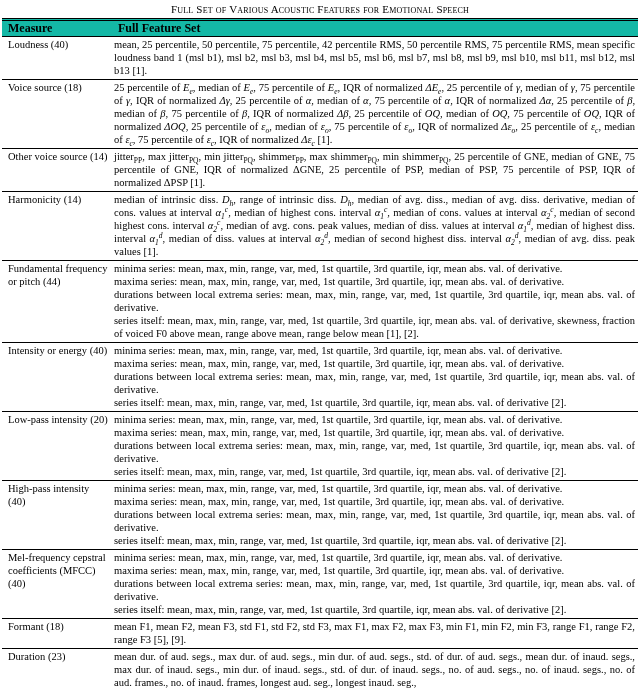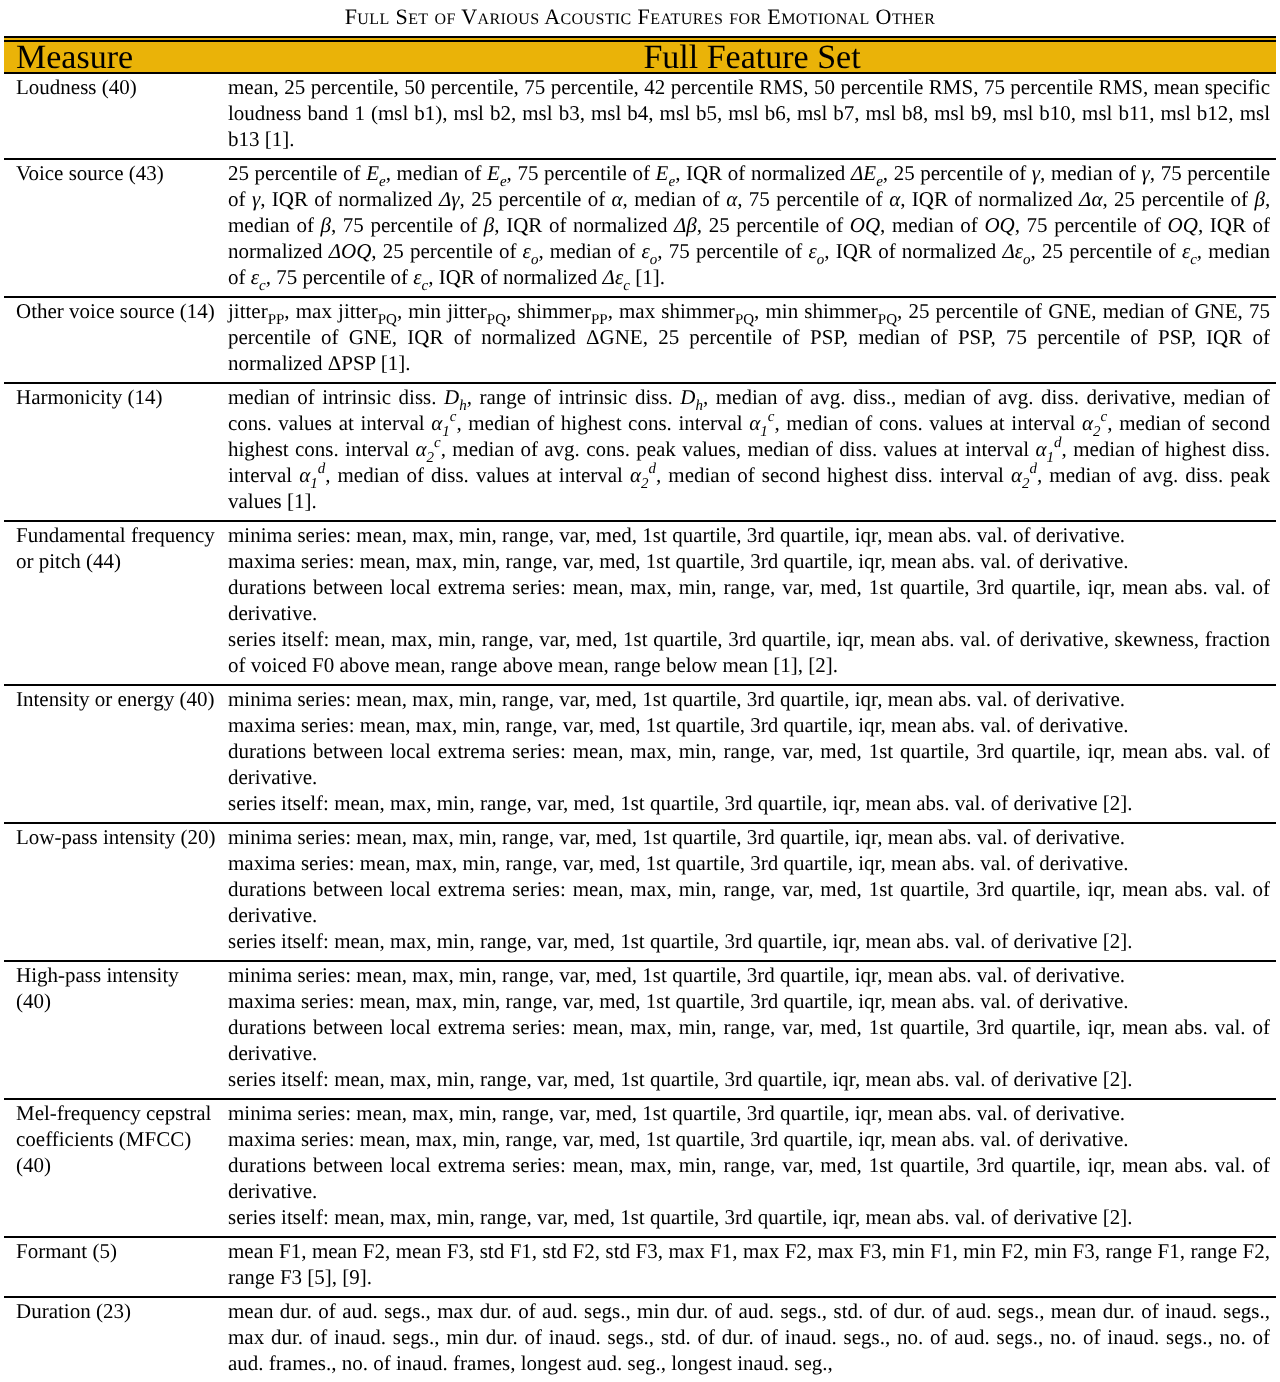--- a/index.html
+++ b/index.html
@@ -29,29 +29,29 @@
   }
   table.features-table {
     width: 100%;
     border-collapse: collapse;
     border-top: 3px double #000;
     border-bottom: 2px solid #000;
     font-size: 10.5px;
     line-height: 13px;
   }
   thead th {
-    background: #eab308;
+    background: #14b8a6;
     border-bottom: 1px solid #000;
-    font-weight: normal;
-    font-size: 17px;
+    font-weight: bold;
+    font-size: 12px;
     padding: 1px 4px 1px 6px;
     vertical-align: middle;
   }
   th.col-measure { text-align: left; width: 100px; }
-  th.col-features { text-align: center; }
+  th.col-features { text-align: left; }
   tbody td {
     vertical-align: top;
     border-bottom: 1px solid #000;
     padding: 1px 2px 2px 6px;
   }
   tbody tr:last-child td { border-bottom: none; }
   td.measure {
     width: 100px;
     padding-right: 4px;
   }
@@ -66,38 +66,38 @@
   sub, sup {
     font-size: 7.5px;
     line-height: 0;
   }
 </style>
 </head>
 <body>
 
 <div class="page">
   <div class="caption">
-    <div class="caption-subtitle">Full Set of Various Acoustic Features for Emotional Other</div>
+    <div class="caption-subtitle">Full Set of Various Acoustic Features for Emotional Speech</div>
   </div>
   <table class="features-table">
     <thead>
       <tr>
         <th class="col-measure">Measure</th>
         <th class="col-features">Full Feature Set</th>
       </tr>
     </thead>
     <tbody>
         <tr>
           <td class="measure">Loudness (40)</td>
           <td class="features">
             <p>mean, 25 percentile, 50 percentile, 75 percentile, 42 percentile RMS, 50 percentile RMS, 75 percentile RMS, mean specific loudness band 1 (msl b1), msl b2, msl b3, msl b4, msl b5, msl b6, msl b7, msl b8, msl b9, msl b10, msl b11, msl b12, msl b13 [1].</p>
           </td>
         </tr>
         <tr>
-          <td class="measure">Voice source (43)</td>
+          <td class="measure">Voice source (18)</td>
           <td class="features">
             <p>25 percentile of <i>E<sub>e</sub></i>, median of <i>E<sub>e</sub></i>, 75 percentile of <i>E<sub>e</sub></i>, IQR of normalized <i>ΔE<sub>e</sub></i>, 25 percentile of <i>γ</i>, median of <i>γ</i>, 75 percentile of <i>γ</i>, IQR of normalized <i>Δγ</i>, 25 percentile of <i>α</i>, median of <i>α</i>, 75 percentile of <i>α</i>, IQR of normalized <i>Δα</i>, 25 percentile of <i>β</i>, median of <i>β</i>, 75 percentile of <i>β</i>, IQR of normalized <i>Δβ</i>, 25 percentile of <i>OQ</i>, median of <i>OQ</i>, 75 percentile of <i>OQ</i>, IQR of normalized <i>ΔOQ</i>, 25 percentile of <i>ε<sub>o</sub></i>, median of <i>ε<sub>o</sub></i>, 75 percentile of <i>ε<sub>o</sub></i>, IQR of normalized <i>Δε<sub>o</sub></i>, 25 percentile of <i>ε<sub>c</sub></i>, median of <i>ε<sub>c</sub></i>, 75 percentile of <i>ε<sub>c</sub></i>, IQR of normalized <i>Δε<sub>c</sub></i> [1].</p>
           </td>
         </tr>
         <tr>
           <td class="measure">Other voice source (14)</td>
           <td class="features">
             <p>jitter<sub>PP</sub>, max jitter<sub>PQ</sub>, min jitter<sub>PQ</sub>, shimmer<sub>PP</sub>, max shimmer<sub>PQ</sub>, min shimmer<sub>PQ</sub>, 25 percentile of GNE, median of GNE, 75 percentile of GNE, IQR of normalized ΔGNE, 25 percentile of PSP, median of PSP, 75 percentile of PSP, IQR of normalized ΔPSP [1].</p>
           </td>
         </tr>
@@ -146,21 +146,21 @@
         <tr>
           <td class="measure">Mel-frequency cepstral coefficients (MFCC) (40)</td>
           <td class="features">
             <p>minima series: mean, max, min, range, var, med, 1st quartile, 3rd quartile, iqr, mean abs. val. of derivative.</p>
             <p>maxima series: mean, max, min, range, var, med, 1st quartile, 3rd quartile, iqr, mean abs. val. of derivative.</p>
             <p>durations between local extrema series: mean, max, min, range, var, med, 1st quartile, 3rd quartile, iqr, mean abs. val. of derivative.</p>
             <p>series itself: mean, max, min, range, var, med, 1st quartile, 3rd quartile, iqr, mean abs. val. of derivative [2].</p>
           </td>
         </tr>
         <tr>
-          <td class="measure">Formant (5)</td>
+          <td class="measure">Formant (18)</td>
           <td class="features">
             <p>mean F1, mean F2, mean F3, std F1, std F2, std F3, max F1, max F2, max F3, min F1, min F2, min F3, range F1, range F2, range F3 [5], [9].</p>
           </td>
         </tr>
         <tr>
           <td class="measure">Duration (23)</td>
           <td class="features">
             <p>mean dur. of aud. segs., max dur. of aud. segs., min dur. of aud. segs., std. of dur. of aud. segs., mean dur. of inaud. segs., max dur. of inaud. segs., min dur. of inaud. segs., std. of dur. of inaud. segs., no. of aud. segs., no. of inaud. segs., no. of aud. frames., no. of inaud. frames, longest aud. seg., longest inaud. seg.,</p>
           </td>
         </tr>

